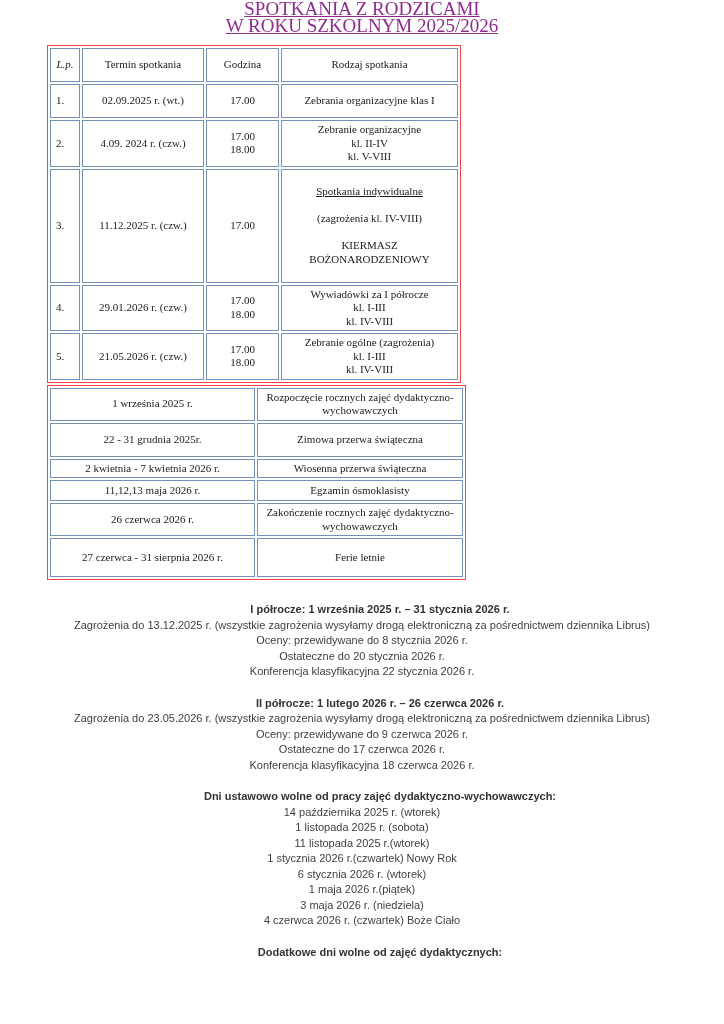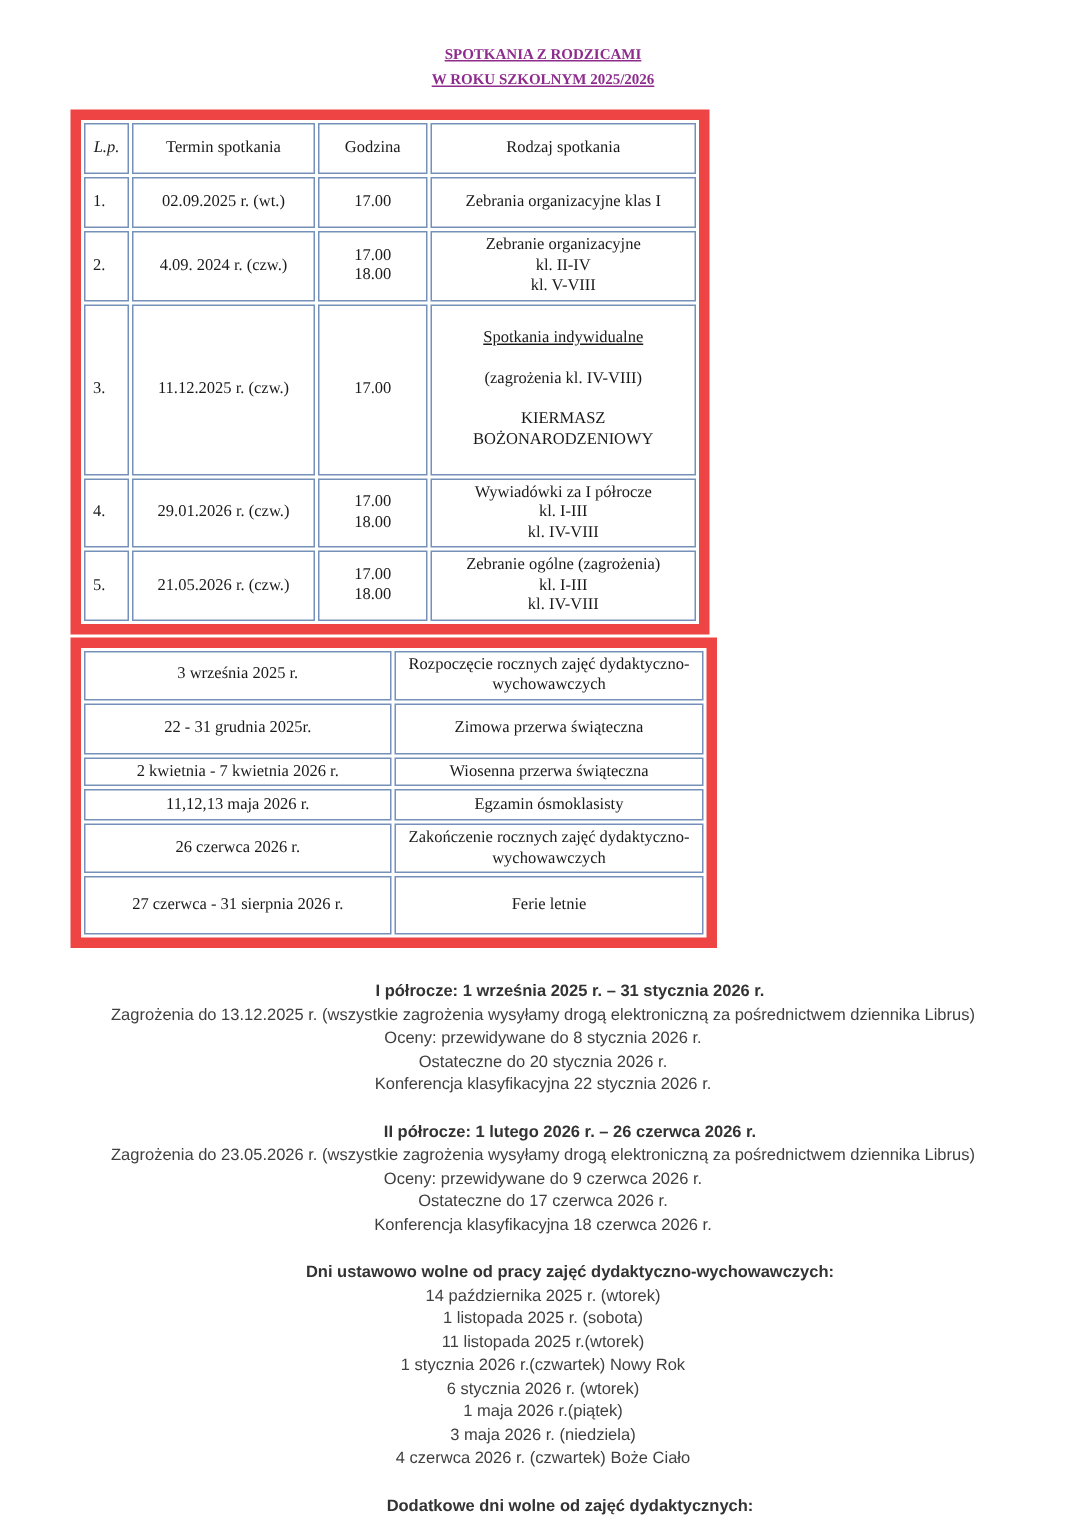--- a/index.html
+++ b/index.html
@@ -5,31 +5,31 @@
   html,body{margin:0;padding:0;}
   body{
     width:724px;height:1024px;background:#ffffff;
     font-family:"Liberation Serif", serif;color:#1a1a1a;
     overflow:hidden;position:relative;
   }
   .doc{width:724px;height:1024px;}
 
   
   .doc-title{
-    margin-top:28px;text-align:center;
+    margin-top:0;text-align:center;
     font-family:"Liberation Serif", serif;
-    font-size:10px;font-weight:bold;line-height:17px;
+    font-size:19px;font-weight:normal;line-height:17px;
     color:#8e2c8e;
   }
   .doc-title .t-line{text-decoration:underline;}
 
   
   table.blue{
     border-collapse:separate;border-spacing:2px;
-    border:7px solid #ef4444;background:#ffffff;
+    border:1px solid #ef4444;background:#ffffff;
     table-layout:fixed;
     margin-left:47px;
   }
   table.blue td, table.blue th{
     border:1px solid #7691b9;
     font-family:"Liberation Serif", serif;
     font-size:11px;line-height:13.5px;
     text-align:center;vertical-align:middle;
     padding:2px 3px;white-space:pre-line;
     font-weight:normal;color:#1a1a1a;
@@ -135,21 +135,21 @@
     </table>
 
 
   <table class="blue calendar">
     <colgroup>
         <col style="width:205px">
         <col style="width:206px">
       </colgroup>
     <tbody>
         <tr style="height:30px">
-      <td>3 września 2025 r.</td>
+      <td>1 września 2025 r.</td>
       <td>Rozpoczęcie rocznych zajęć dydaktyczno-wychowawczych</td>
     </tr>
     <tr style="height:34px">
       <td>22 - 31 grudnia 2025r.</td>
       <td>Zimowa przerwa świąteczna</td>
     </tr>
     <tr style="height:18px">
       <td>2 kwietnia - 7 kwietnia 2026 r.</td>
       <td>Wiosenna przerwa świąteczna</td>
     </tr>

